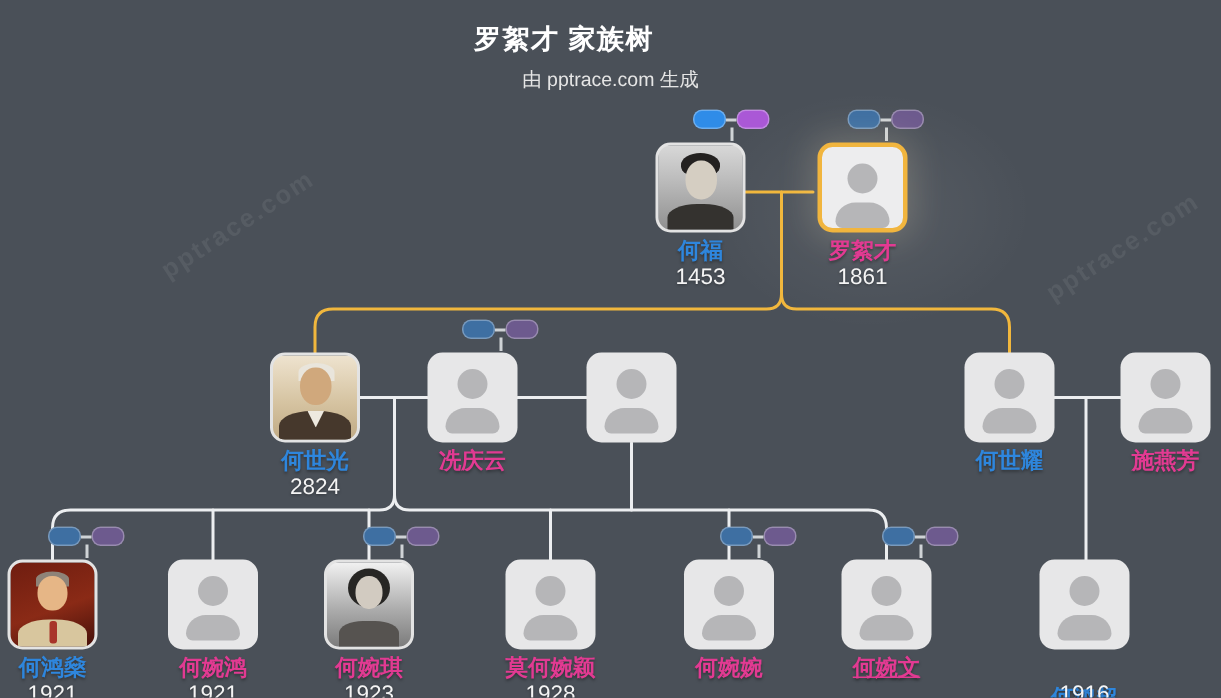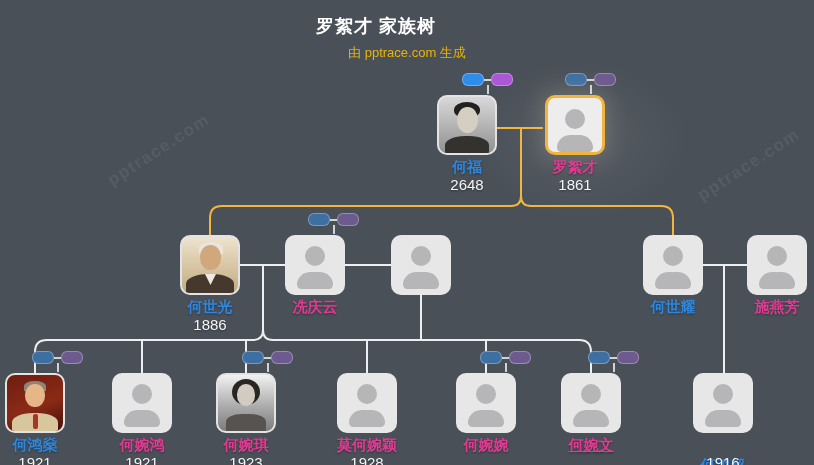--- a/index.html
+++ b/index.html
@@ -9,21 +9,21 @@
     font-family:"Liberation Sans","DejaVu Sans",sans-serif;
   }
   .halo{position:absolute;left:430px;top:30px;width:300px;height:220px;
     background:radial-gradient(closest-side,rgba(255,255,255,.075),rgba(255,255,255,0) 72%);
     pointer-events:none;}
   .wm{position:absolute;font-size:17px;font-weight:700;letter-spacing:1.5px;
     color:rgba(255,255,255,.07);transform:rotate(-33deg);white-space:nowrap;}
   .title{position:absolute;left:0;top:14px;width:752px;text-align:center;
     color:#ffffff;font-size:18px;font-weight:700;letter-spacing:1px;}
   .subtitle{position:absolute;left:0;top:44px;width:814px;text-align:center;
-    color:#eab308;font-size:13px;}
+    color:#e5e5e5;font-size:13px;}
   svg.links{position:absolute;left:0;top:0;}
   svg.links path{fill:none;stroke-width:2px;stroke-linecap:round;}
   svg.links path.white{stroke:var(--line,#eceef0);}
   svg.links path.gold{stroke:var(--couple-highlight,#f1b73d);}
 
   .card{position:absolute;width:60px;height:60px;border-radius:10px;
     background:#e7e7e8;box-sizing:border-box;overflow:hidden;}
   .card.photo{border:2px solid #e3e3e3;}
   .card.selected{border:3px solid var(--selected-border,#f1b53e);background:#ededee;
     box-shadow:0 0 22px 5px rgba(255,238,190,.16);overflow:visible;}
@@ -112,40 +112,40 @@
       <div class="pill-link"></div>
       <div class="pill p-bright"></div>
     </div>
     <div class="card photo hofu" style="left: 437px; top: 95px;">
       <div class="ph hofu-a"></div>
       <div class="ph hofu-b"></div>
       <div class="ph hofu-c"></div>
       <div class="ph hofu-d"></div>
     </div>
     <div class="pname male" style="left: 397px; top: 158px;">何福</div>
-    <div class="pyear" style="left: 397px; top: 176px;">2648</div>
+    <div class="pyear" style="left: 397px; top: 176px;">1453</div>
     <div class="pills" style="left: 565px; top: 73px;">
       <div class="pill-stub" style="height: 9px;"></div>
       <div class="pill b-muted"></div>
       <div class="pill-link"></div>
       <div class="pill p-muted"></div>
     </div>
     <div class="card selected" style="left: 545px; top: 95px;">
       <div class="sil"></div>
     </div>
     <div class="pname female" style="left: 505px; top: 158px; text-align: center;">罗絮才</div>
     <div class="pyear" style="left: 505px; top: 176px;">1861</div>
     <div class="card photo hoshikwong" style="left: 180px; top: 235px;">
       <div class="ph hoshikwong-a"></div>
       <div class="ph hoshikwong-b"></div>
       <div class="ph hoshikwong-c"></div>
       <div class="ph hoshikwong-d"></div>
     </div>
     <div class="pname male" style="left: 140px; top: 298px;">何世光</div>
-    <div class="pyear" style="left: 140px; top: 316px;">1886</div>
+    <div class="pyear" style="left: 140px; top: 316px;">2824</div>
     <div class="pills" style="left: 308px; top: 213px;">
       <div class="pill-stub" style="height: 9px;"></div>
       <div class="pill b-muted"></div>
       <div class="pill-link"></div>
       <div class="pill p-muted"></div>
     </div>
     <div class="card" style="left: 285px; top: 235px;">
       <div class="sil"></div>
     </div>
     <div class="pname female" style="left: 245px; top: 298px;">冼庆云</div>

